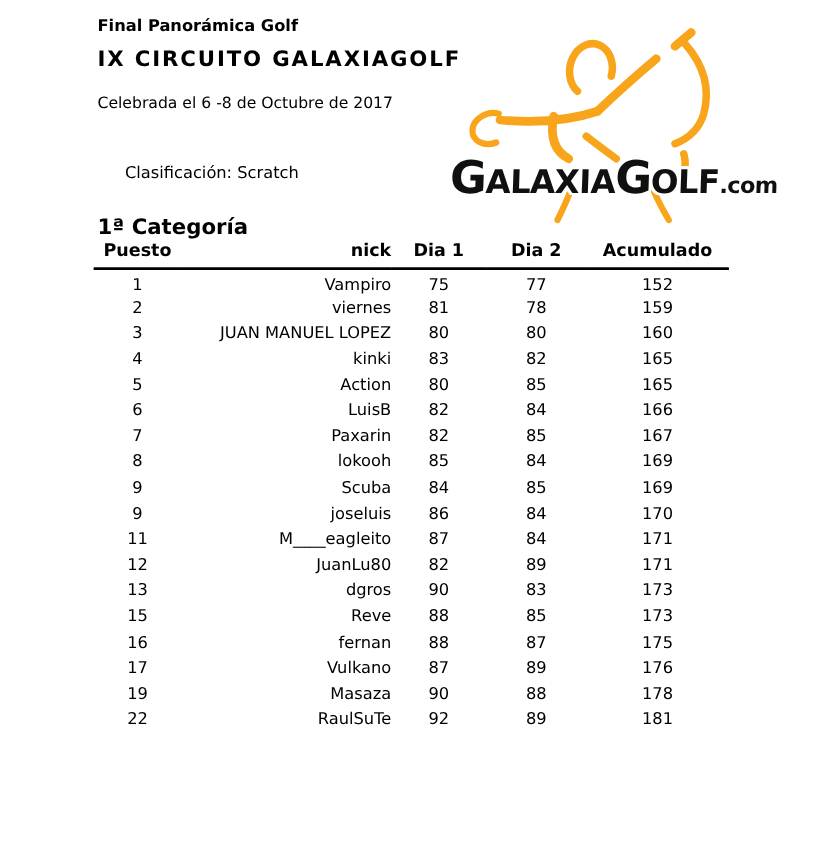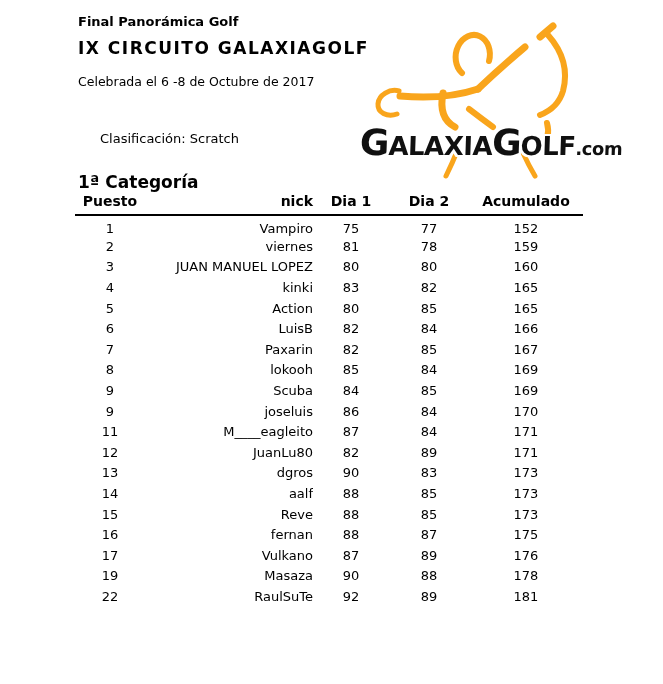--- a/index.html
+++ b/index.html
@@ -224,27 +224,20 @@
   </tr>
 
   <tr>
     <td>13</td>
     <td class="left">dgros</td>
     <td>90</td>
     <td>83</td>
     <td>173</td>
   </tr>
 
-  <tr>
-    <td>14</td>
-    <td class="left">aalf</td>
-    <td>88</td>
-    <td>85</td>
-    <td>173</td>
-  </tr>
 
   <tr>
     <td>15</td>
     <td class="left">Reve</td>
     <td>88</td>
     <td>85</td>
     <td>173</td>
   </tr>
 
   <tr>

